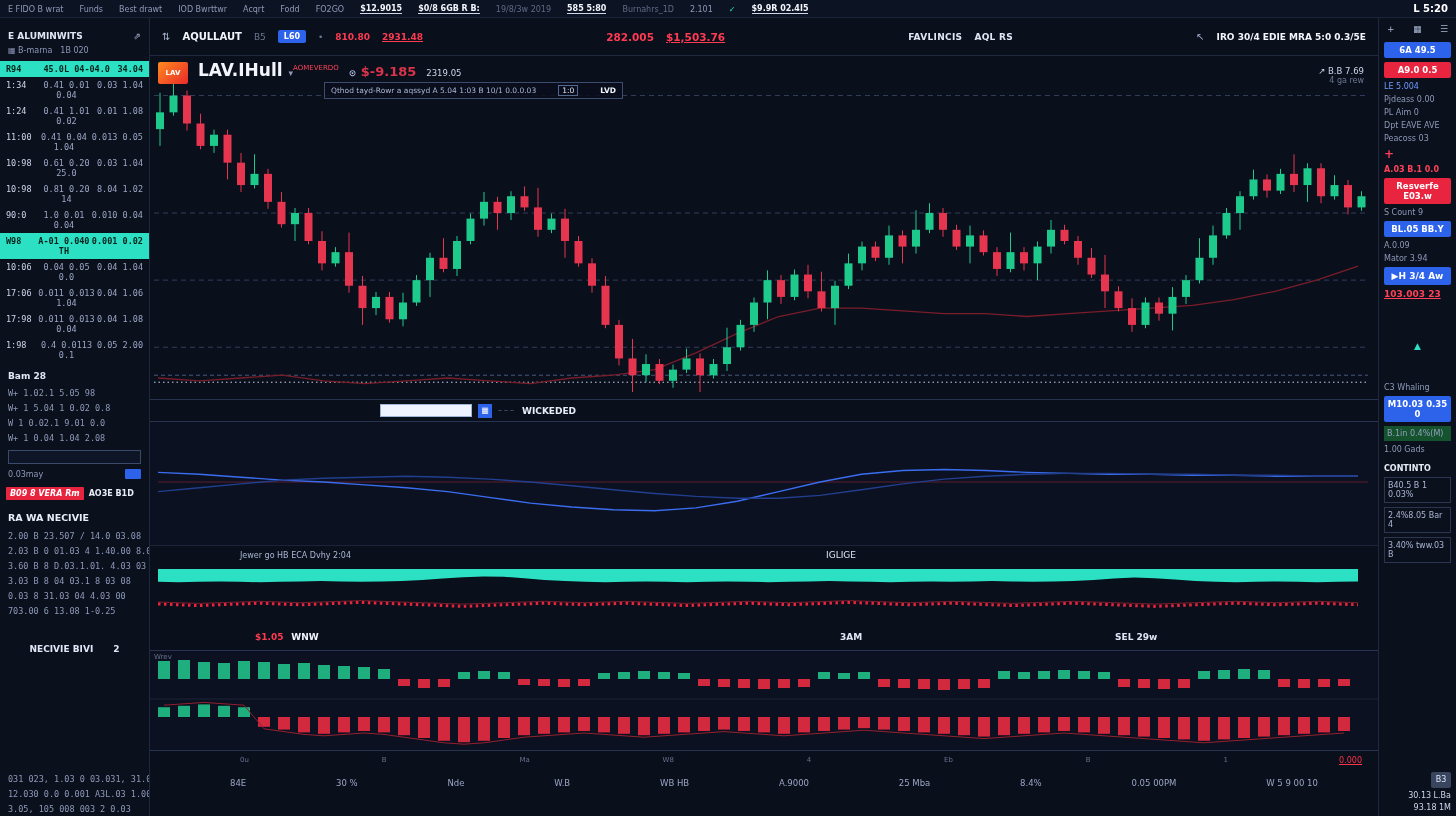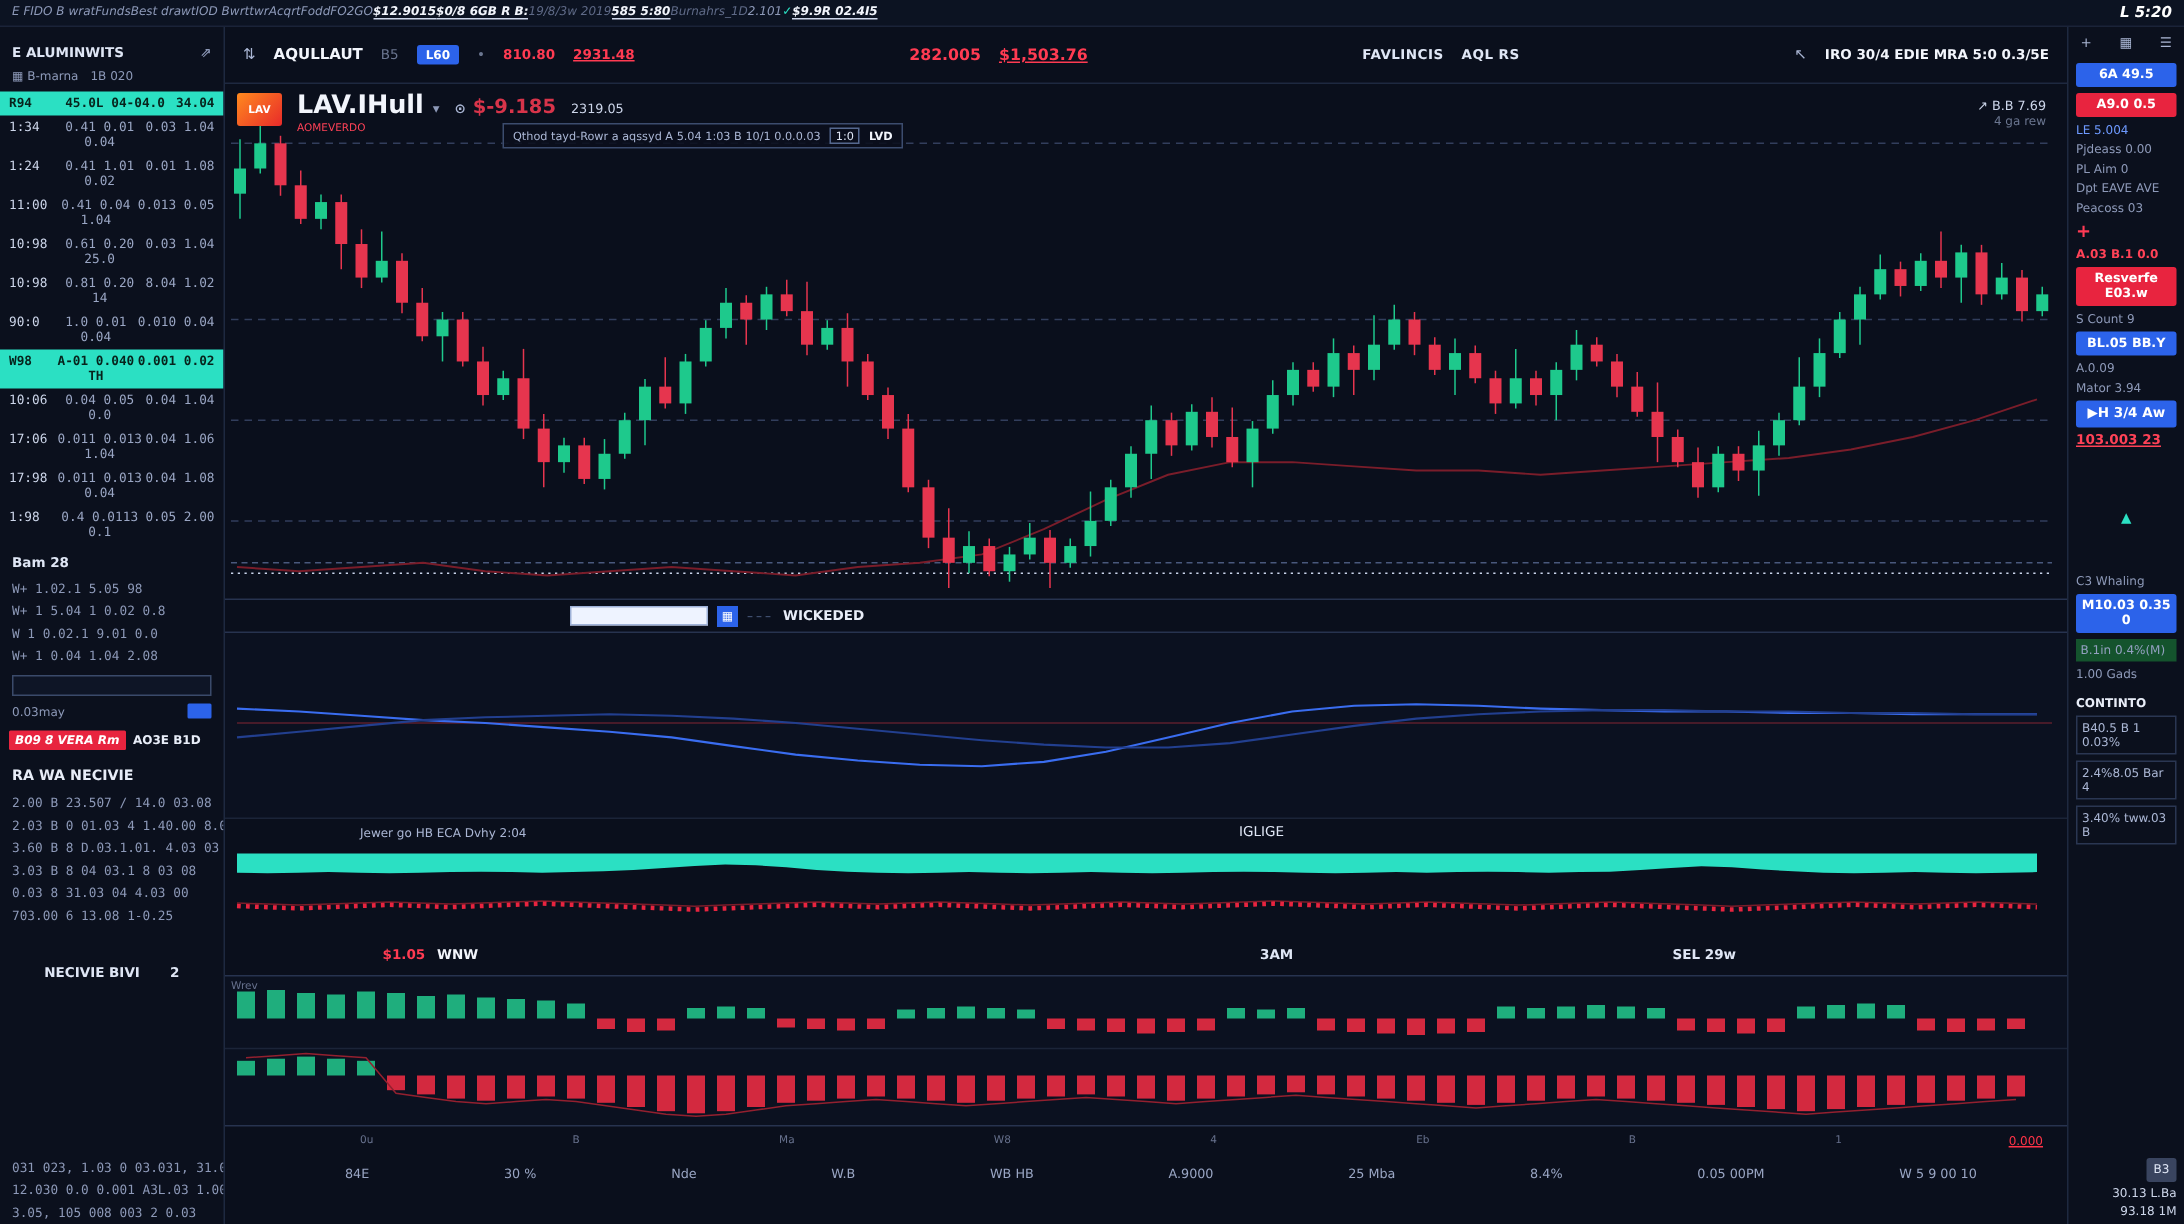--- a/index.html
+++ b/index.html
@@ -1,21 +1,21 @@
 <!DOCTYPE html>
 <html><head>
 <meta charset="utf-8">
 <style>
   * { box-sizing: border-box; margin: 0; padding: 0; }
   html, body { width: 1456px; height: 816px; overflow: hidden; }
   body { background:#0a0e1a; color:#c7d0e6; font-family:"DejaVu Sans", sans-serif; }
 
   
   .topbar { height:18px; background:#0c1322; border-bottom:1px solid #1a2338; display:flex; align-items:center; padding:0 8px; }
-  .tickers { display:flex; align-items:flex-start; gap:0; width:100%; font-size:8px; color:#8d99b8; white-space:nowrap; overflow:hidden;font-style:italic; }
+  .tickers { display:flex; align-items:flex-end; gap:16px; width:100%; font-size:8px; color:#8d99b8; white-space:nowrap; overflow:hidden; }
   .ticker.strong { color:#f2f5fc; font-weight:bold; border-bottom:1px solid #cdd6ea; }
   .ticker.muted { color:#5f6a87; }
   .ticker.teal { color:#2be0c3; font-weight:bold; }
   .ticker.big { font-size:10px; color:#ffffff; font-weight:bold; margin-left:auto; }
 
   
   .cols { display:grid; grid-template-columns:150px 1228px 78px; height:798px; }
 
   
   .sidebar { border-right:1px solid #1e2940; background:#0b101d; display:flex; flex-direction:column; overflow:hidden; padding-top:10px; }
@@ -50,29 +50,29 @@
   .tb-red { color:#ff3b52; font-weight:bold; }
   .tb-red.u { text-decoration:underline; }
   .tb-red.big { font-size:10.5px; }
   .tb-tab2 { color:#dfe6f5; font-weight:bold; letter-spacing:.3px; }
   .tb-strong { color:#f2f5fc; font-weight:bold; font-size:9px; }
   .sp { flex:1; }
 
   .chartwrap { position:relative; height:344px; border-bottom:1px solid #27334f; }
   .legend { position:absolute; top:6px; left:8px; display:flex; gap:10px; align-items:flex-start; }
   .lg-badge { width:30px; height:22px; background:linear-gradient(135deg,#ff8a1e,#e82a2a); color:#fff; font-size:7px; font-weight:bold; display:flex; align-items:center; justify-content:center; border-radius:2px; }
-  .lg-block { display:flex; flex-direction:column; }
+  .lg-block { display:flex; flex-direction:row; }
   .lg-title { font-size:17px; font-weight:bold; color:#f2f5fc; line-height:1; }
   .lg-caret { font-size:9px; color:#8d99b8; }
   .lg-sub { font-size:7px; color:#ff4257; margin-top:2px; }
   .lg-stats { display:flex; align-items:baseline; gap:10px; margin-top:2px; }
   .lg-s1 { font-size:13px; font-weight:bold; color:#d8344a; }
   .lg-clock { font-size:9px; color:#aab6d4; }
   .lg-s2 { font-size:8.5px; color:#cdd6ea; }
-  .ttip { position:absolute; top:26px; left:185px; display:flex; align-items:center; gap:6px; border:1px solid #3c4c6e; background:rgba(10,15,28,.88); padding:2px 6px; font-size:7.5px; color:#aab6d4; white-space:nowrap; }
+  .ttip { position:absolute; top:26px; left:174px; display:flex; align-items:center; gap:22px; border:1px solid #3c4c6e; background:rgba(10,15,28,.88); padding:2px 6px; font-size:7.5px; color:#aab6d4; white-space:nowrap; }
   .tt-chip { border:1px solid #55688f; padding:0 3px; color:#dfe6f5; }
   .tt-tag { color:#f2f5fc; font-weight:bold; }
   .tr-stats { position:absolute; top:10px; right:14px; text-align:right; }
   .tr1 { font-size:8.5px; color:#cdd6ea; }
   .tr2 { font-size:8px; color:#6b7690; }
 
   .strip { height:22px; display:flex; align-items:center; gap:6px; padding-left:230px; border-bottom:1px solid #27334f; background:#0a0f1c; }
   .strip-input { width:92px; height:13px; background:#eef3ff; border:1px solid #9fb2d8; }
   .strip-btn { width:14px; height:14px; background:#2c63ea; color:#fff; border:none; font-size:8px; line-height:1; cursor:pointer; }
   .dashes { color:#55688f; font-size:8px; letter-spacing:2px; }

